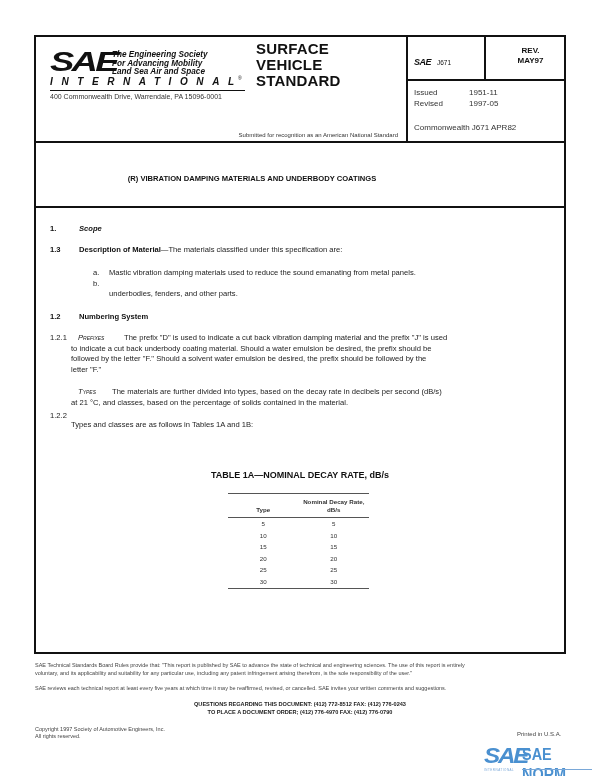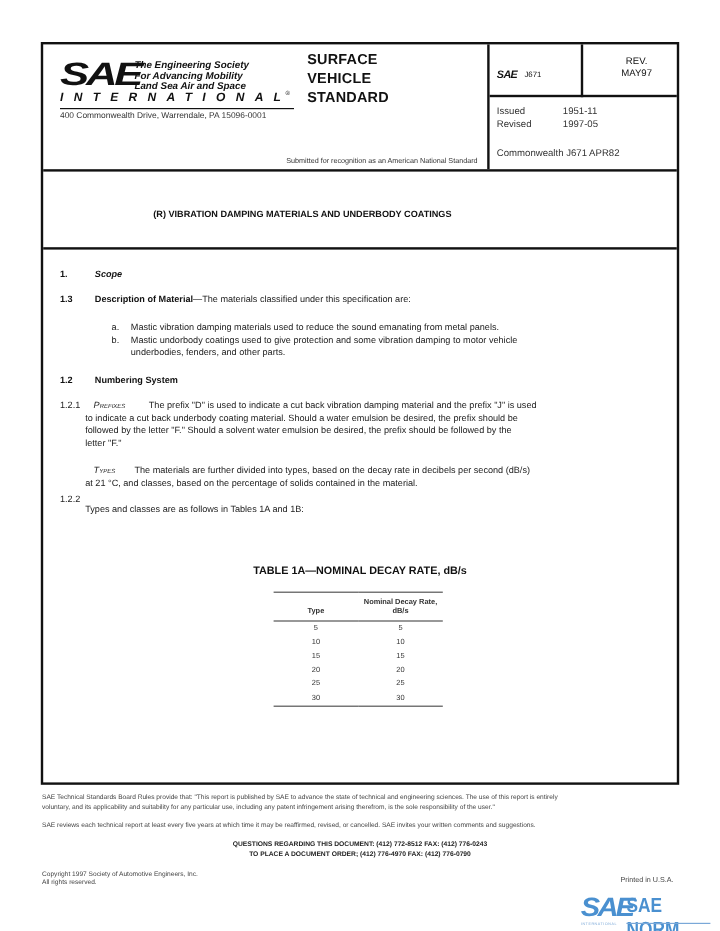--- a/index.html
+++ b/index.html
@@ -14,28 +14,28 @@
   .hdr-right { position: absolute; left: 370px; top: 0; width: 158px; height: 104px; border-left: 2px solid #111; }
 
   .logo { position: absolute; left: 14px; top: 12px; width: 210px; height: 48px; }
   .logo-sae { position: absolute; left: 0; top: 0; font-family: "Liberation Sans", sans-serif; font-weight: 900; font-style: italic; font-size: 27px; letter-spacing: -2px; transform: scaleX(1.35); transform-origin: left top; line-height: 27px; }
   .logo-tag { position: absolute; left: 62px; top: 2px; font-size: 8.2px; font-style: italic; font-weight: bold; line-height: 8.6px; }
   .logo-intl { position: absolute; left: 0; top: 27px; font-size: 10px; font-style: italic; font-weight: bold; letter-spacing: 8.6px; }
   .logo-reg { position: absolute; left: 188px; top: 26px; font-size: 5px; }
   .logo-rule { position: absolute; left: 0; top: 41px; width: 195px; border-top: 1px solid #111; }
   .address { position: absolute; left: 14px; top: 56px; font-size: 7px; color: #333; }
 
-  .doc-type { position: absolute; left: 220px; top: 4px; font-size: 12px; font-weight: bold; line-height: 16px; letter-spacing: 0.2px; }
+  .doc-type { position: absolute; left: 220px; top: 4px; font-size: 15px; font-weight: bold; line-height: 16px; letter-spacing: 0.2px; }
   .submitted { position: absolute; right: 8px; top: 95px; font-size: 6px; color: #333; }
 
   .hr-top { position: absolute; left: 0; top: 0; width: 156px; height: 44px; border-bottom: 2px solid #111; }
   .hr-id { position: absolute; left: 0; top: 0; width: 78px; height: 44px; border-right: 2px solid #111; }
   .hr-sae { position: absolute; left: 6px; top: 20px; font-weight: 900; font-style: italic; font-size: 9px; letter-spacing: -0.5px; }
   .hr-num { position: absolute; left: 29px; top: 22px; font-size: 6.5px; }
-  .hr-rev { position: absolute; left: 78px; top: 9px; width: 89px; text-align: center; font-size: 8px; font-weight: normal; line-height: 10px; }
+  .hr-rev { position: absolute; left: 78px; top: 9px; width: 89px; text-align: center; font-size: 8px; font-weight: bold; line-height: 10px; }
   .hr-dates { position: absolute; left: 6px; top: 51px; font-size: 8px; line-height: 10.5px; color: #333; }
   .hr-dates span.lbl { display: inline-block; width: 55px; }
   .hr-super { position: absolute; left: 6px; top: 86px; font-size: 8px; color: #333; }
 
   
   .title-row { position: absolute; left: 0; top: 106px; width: 528px; height: 65px; border-bottom: 2px solid #111; }
   .title { position: absolute; left: 0; top: 31px; width: 432px; text-align: center; font-size: 7.6px; font-weight: bold; }
 
   
   .body { position: absolute; left: 0; top: 171px; width: 528px; height: 444px; font-size: 7.6px; color: #222; }
@@ -116,21 +116,20 @@
   <div class="body">
     <div class="ln b" style="left:14px; top:16px;">1.</div>
     <div class="ln b i" style="left:43px; top:16px;">Scope</div>
 
     <div class="ln b" style="left:14px; top:37px;">1.3</div>
     <div class="ln" style="left:43px; top:37px;"><span class="b">Description of Material</span><span>—The materials classified under this specification are:</span></div>
 
     <div class="ln" style="left:57px; top:60px;">a.</div>
     <div class="ln" style="left:73px; top:60px;">Mastic vibration damping materials used to reduce the sound emanating from metal panels.</div>
     <div class="ln" style="left:57px; top:71px;">b.</div>
-    <div class="ln just" style="left:73px; top:71px; width:440px;">Mastic undorbody coatings used to give protection and some vibration damping to motor vehicle</div>
     <div class="ln" style="left:73px; top:81px;">underbodies, fenders, and other parts.</div>
 
     <div class="ln b" style="left:14px; top:104px;">1.2</div>
     <div class="ln b" style="left:43px; top:104px;">Numbering System</div>
 
     <div class="ln" style="left:14px; top:125px;">1.2.1</div>
     <div class="ln sc" style="left:42px; top:125px;">Prefixes</div>
     <div class="ln" style="left:88px; top:125px;">The prefix "D" is used to indicate a cut back vibration damping material and the prefix "J" is used</div>
     <div class="ln" style="left:35px; top:136px;">to indicate a cut back underbody coating material.  Should a water emulsion be desired, the prefix should be</div>
     <div class="ln" style="left:35px; top:146px;">followed by the letter "F."  Should a solvent water emulsion be desired, the prefix should be followed by the</div>

